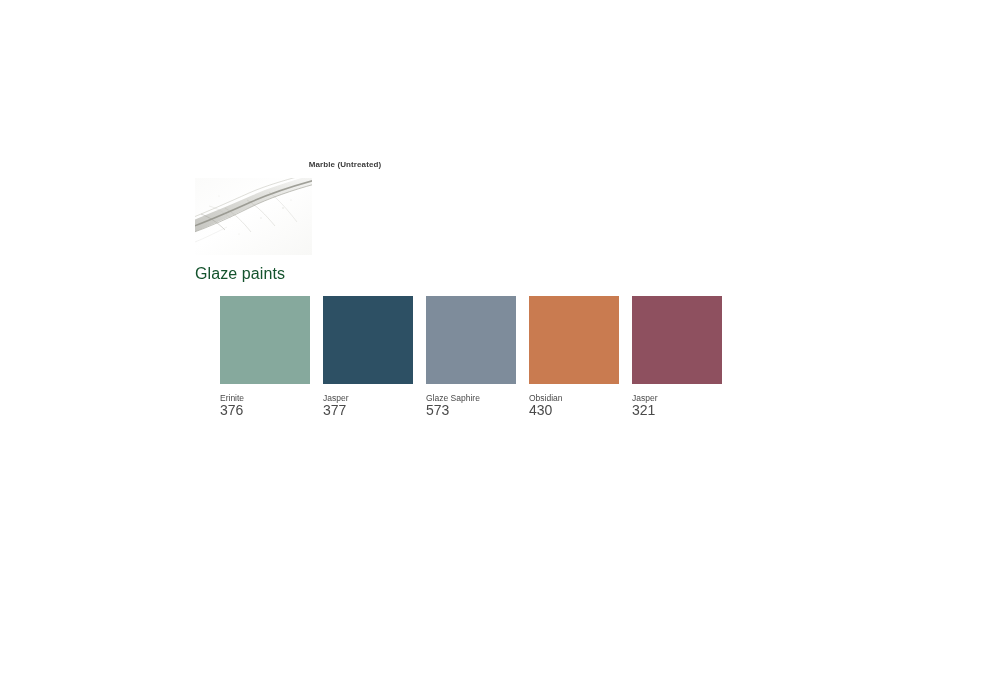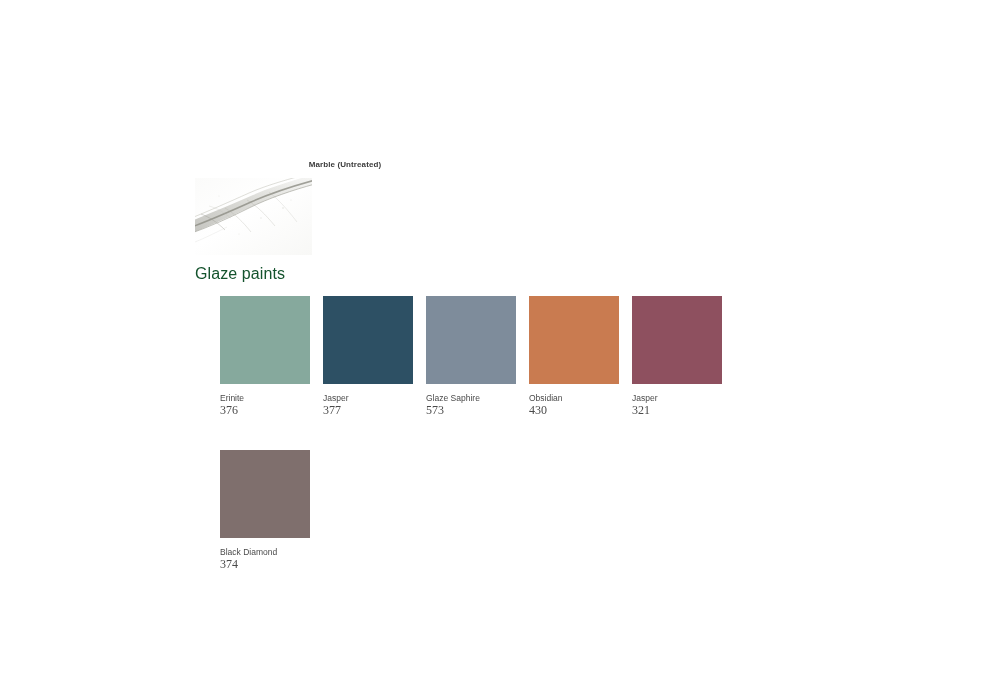--- a/index.html
+++ b/index.html
@@ -104,25 +104,24 @@
   }
   .swatch-label {
     margin-top: 9px;
     font-size: 8.5px;
     color: #4a4a4a;
     line-height: 11px;
     white-space: nowrap;
   }
   .swatch-code {
     margin-top: 1px;
-    font-size: 12px;
+    font-size: 14px;
     color: #4a4a4a;
     line-height: 11px;
     white-space: nowrap;
-    font-family: Liberation Serif, serif;
   }
 </style>
 </head>
 <body style="background: rgb(255, 255, 255);">
 
 <div class="page">
 
   <div class="marble-section">
     <div class="marble-caption">Marble (Untreated)</div>
     <div class="marble-swatch">
@@ -198,23 +197,16 @@
       <div class="swatch-cell">
         <div class="swatch-chip" style="background: rgb(142, 80, 95);">
           <span class="grain"></span>
         </div>
         <div class="swatch-label">Jasper</div>
         <div class="swatch-code">321</div>
       </div>
     </div>
 
     <div class="swatch-row">
-      <div class="swatch-cell">
-        <div class="swatch-chip" style="background: rgb(127, 111, 109);">
-          <span class="grain"></span>
-        </div>
-        <div class="swatch-label">Black Diamond</div>
-        <div class="swatch-code">374</div>
-      </div>
     </div>
 
   </div>
 </div>
 
 </body></html>

